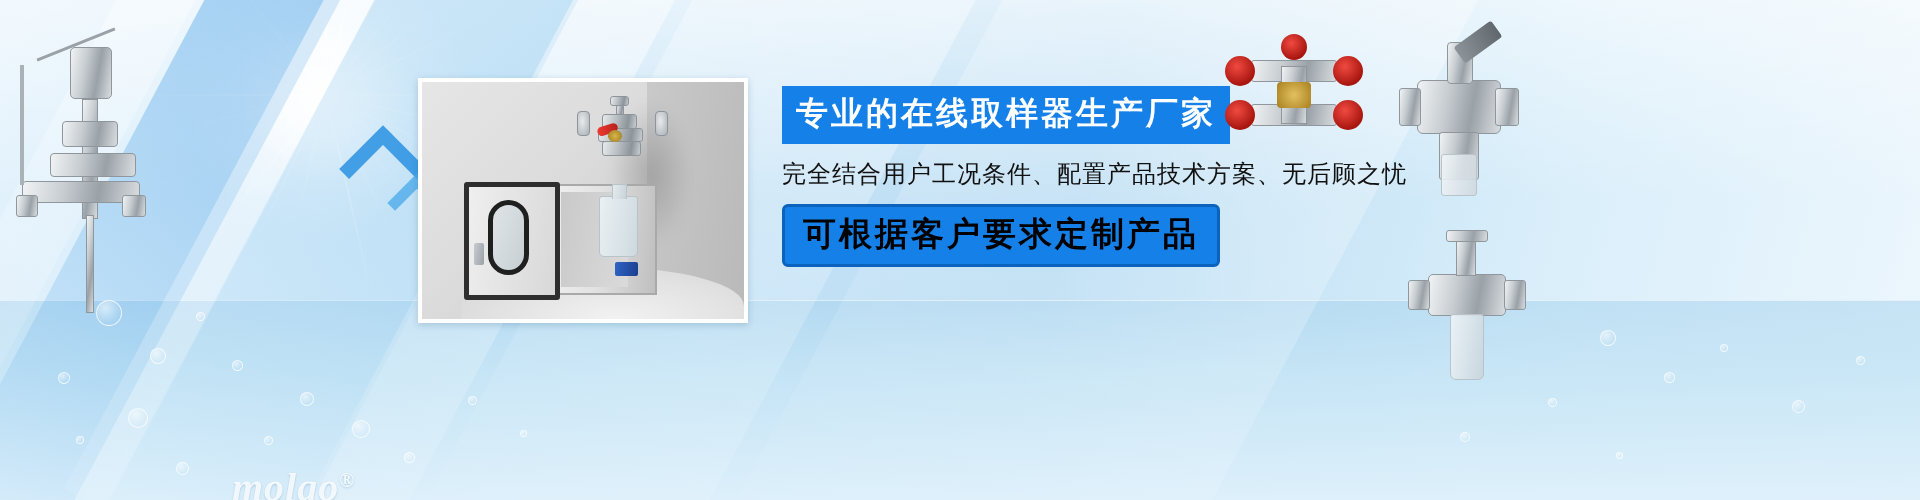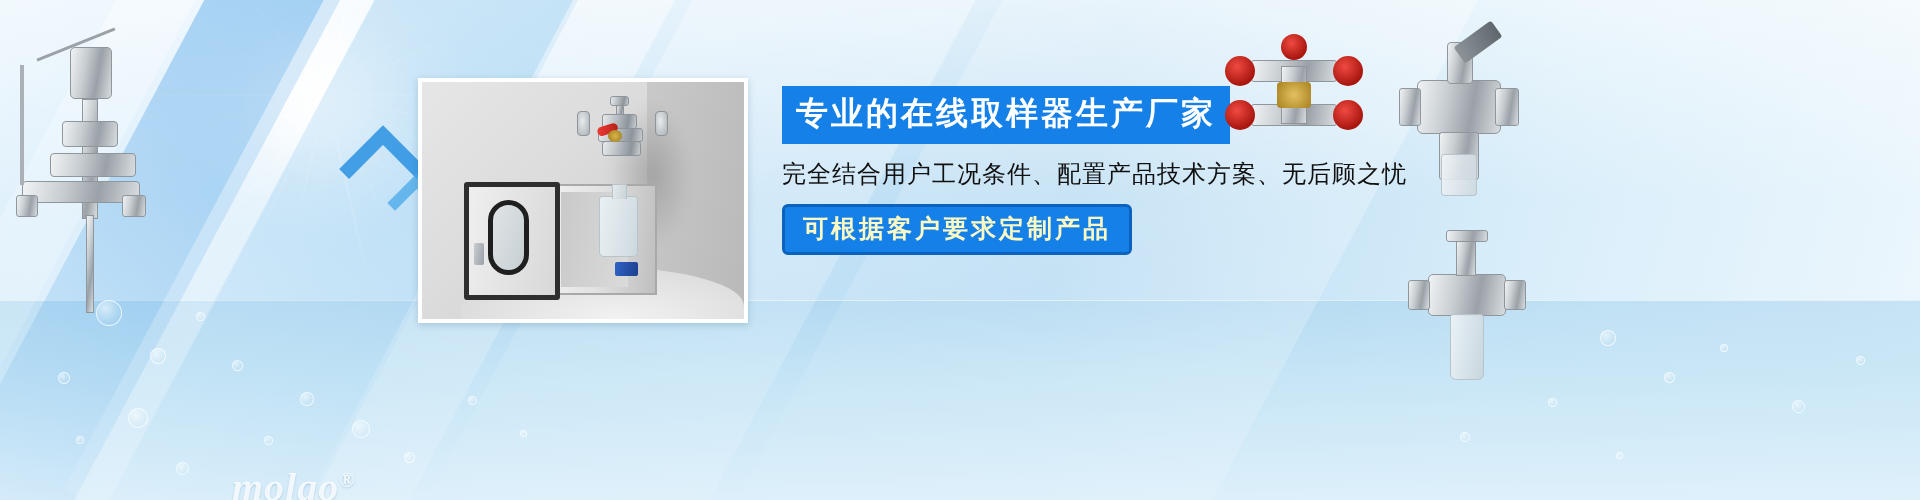--- a/index.html
+++ b/index.html
@@ -152,22 +152,22 @@
     font-size: 24px; color: #111;
     letter-spacing: 1px; white-space: nowrap;
   }
 
   .custom-badge {
     display: inline-block;
     margin-top: 14px;
     background: #1580e8;
     border: 3px solid #0b63bd;
     border-radius: 6px;
-    color: #fef9c3;
-    font-size: 25px; font-weight: 700;
+    color: #000000;
+    font-size: 33px; font-weight: 700;
     letter-spacing: 3px;
     padding: 5px 18px 7px 18px;
     white-space: nowrap;
   }
 
   .eng {
     margin-top: 16px;
     width: 640px;
     font-family: "Liberation Serif", "DejaVu Serif", serif;
     font-size: 10.5px;

